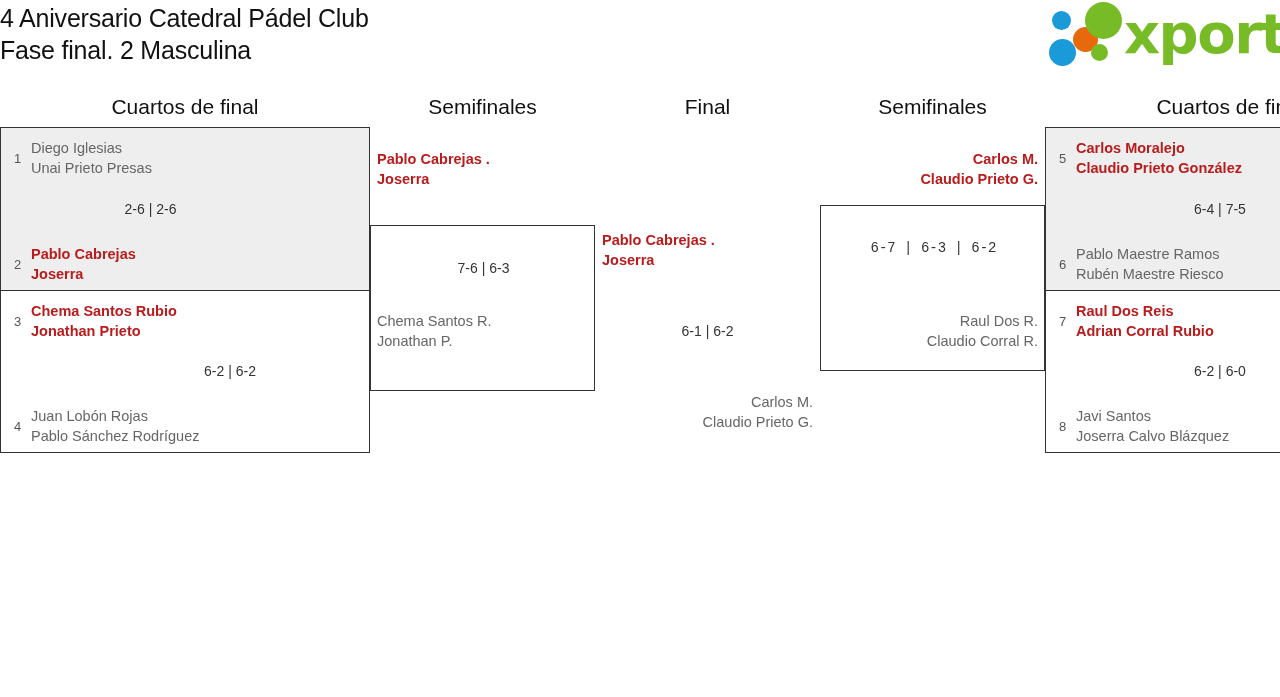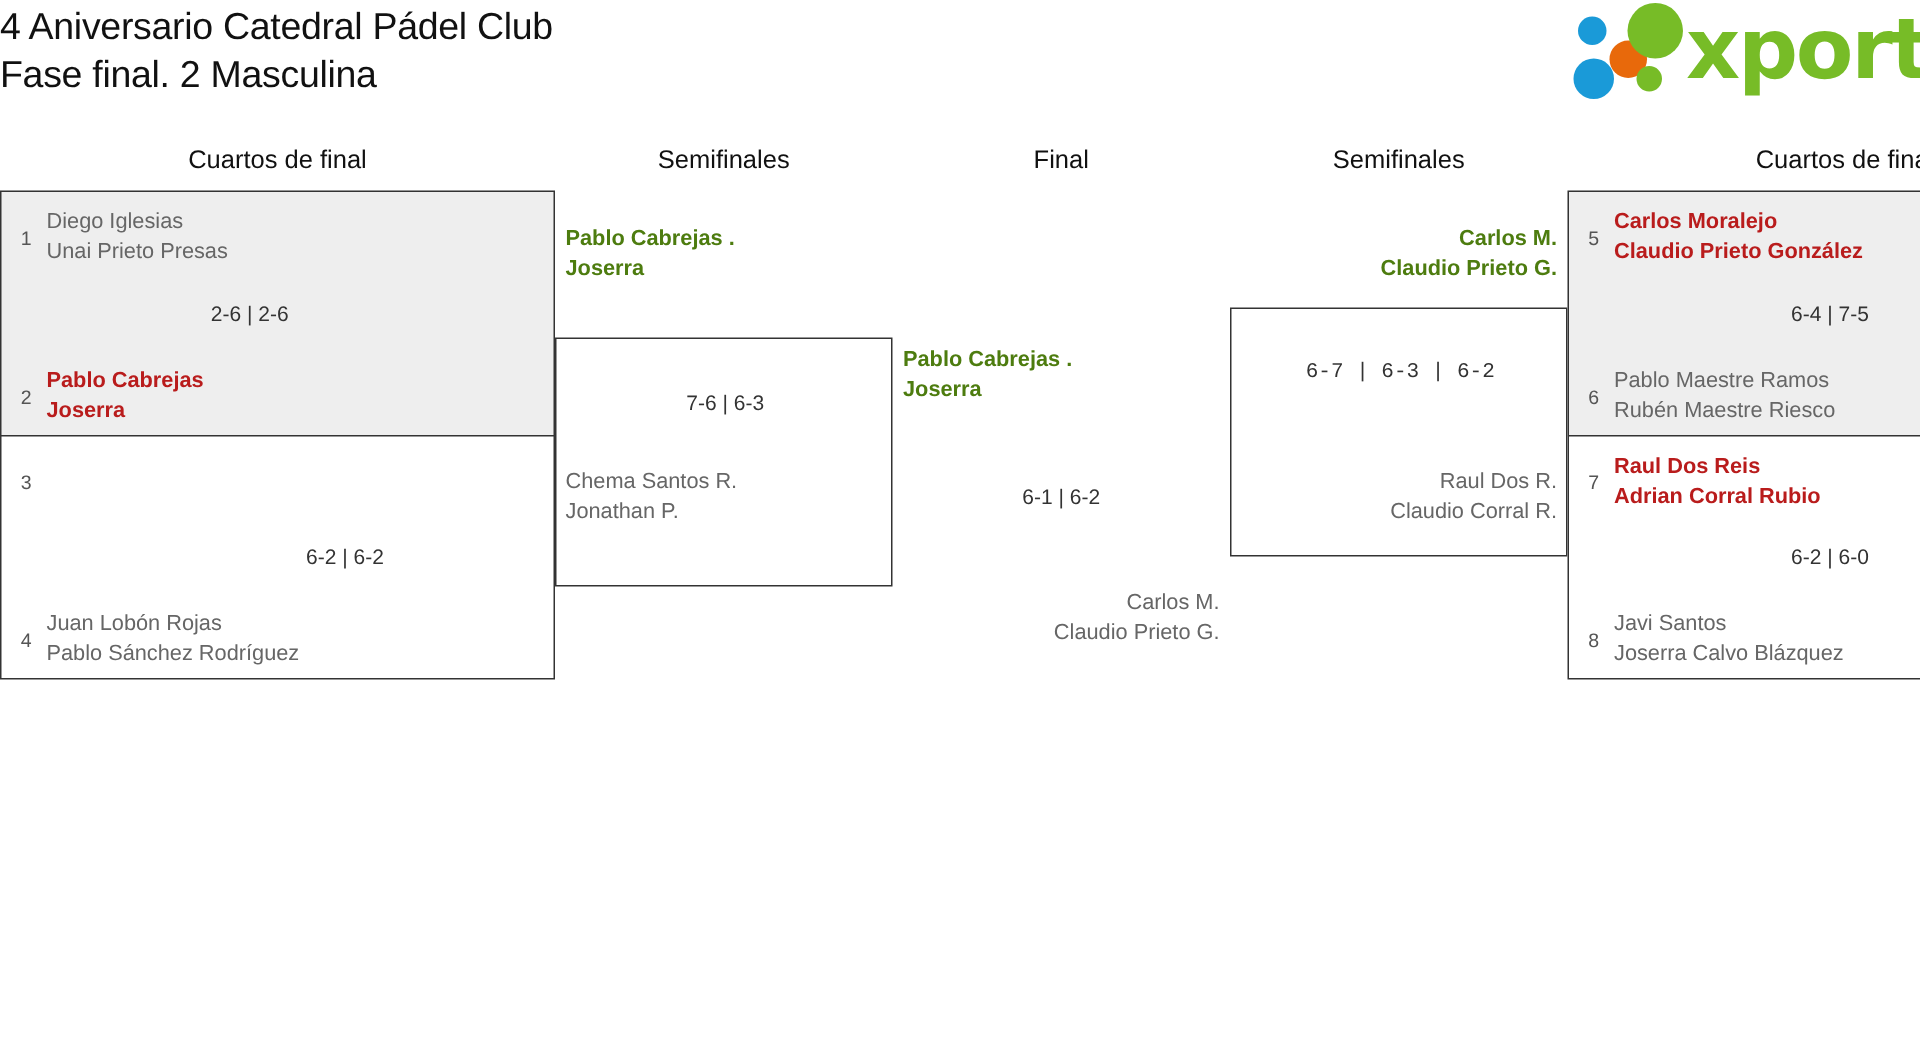--- a/index.html
+++ b/index.html
@@ -66,21 +66,21 @@
     color: #77bc27;
     letter-spacing: -1.5px;
     line-height: 68px;
     font-family: "DejaVu Sans", sans-serif;
   }
 
   
   .round-header {
     position: absolute;
     top: 96px;
-    font-size: 17px;
+    font-size: 21px;
     font-weight: 400;
     color: #111111;
     text-align: center;
     line-height: 22px;
     white-space: nowrap;
   }
   #rh-qf-left  { left: 0px;    width: 370px; }
   #rh-sf-left  { left: 370px;  width: 225px; }
   #rh-final    { left: 595px;  width: 225px; }
   #rh-sf-right { left: 820px;  width: 225px; }
@@ -144,21 +144,21 @@
   .score.sc-left  { text-align: left; }
   .score.sc-center { text-align: center; }
 
   
   .float-names {
     position: absolute;
     font-size: 14.5px;
     line-height: 20px;
     white-space: nowrap;
   }
-  .float-names.winner { color: #4d7c0f; font-weight: 700; }
+  .float-names.winner { color: #b91c1c; font-weight: 700; }
   .float-names.loser  { color: #666666; font-weight: 400; }
   .float-names.al-left  { text-align: left; }
   .float-names.al-right { text-align: right; }
 </style>
 </head>
 <body>
 
 <div id="header">
 
   <div id="title-block">
@@ -186,33 +186,37 @@
 <div class="round-header" id="rh-qf-right">Cuartos de final</div>
 
 <div class="bx shaded" id="m1">
   <div class="team left" style="top:8px;">
     <span class="seed">1</span>
     <span class="names loser">
       <span>Diego Iglesias</span><br>
       <span>Unai Prieto Presas</span>
     </span>
   </div>
-  <div class="score sc-center" style="left:16px; top:72px; width:299px;">2-6 | 2-6</div>
+  <div class="score sc-center" style="left:0; top:72px; width:299px;">2-6 | 2-6</div>
   <div class="team left" style="top:114px;">
     <span class="seed">2</span>
     <span class="names winner">
       <span>Pablo Cabrejas</span><br>
       <span>Joserra</span>
     </span>
   </div>
 </div>
 
 <div class="bx" id="m2">
   <div class="team left" style="top:8px;">
     <span class="seed">3</span>
+    <span class="names winner">
+      <span>Chema Santos Rubio</span><br>
+      <span>Jonathan Prieto</span>
+    </span>
   </div>
   <div class="score sc-center" style="left:0; top:71px; width:370px;margin-left:44px;">6-2 | 6-2</div>
   <div class="team left" style="top:113px;">
     <span class="seed">4</span>
     <span class="names loser">
       <span>Juan Lobón Rojas</span><br>
       <span>Pablo Sánchez Rodríguez</span>
     </span>
   </div>
 </div>

